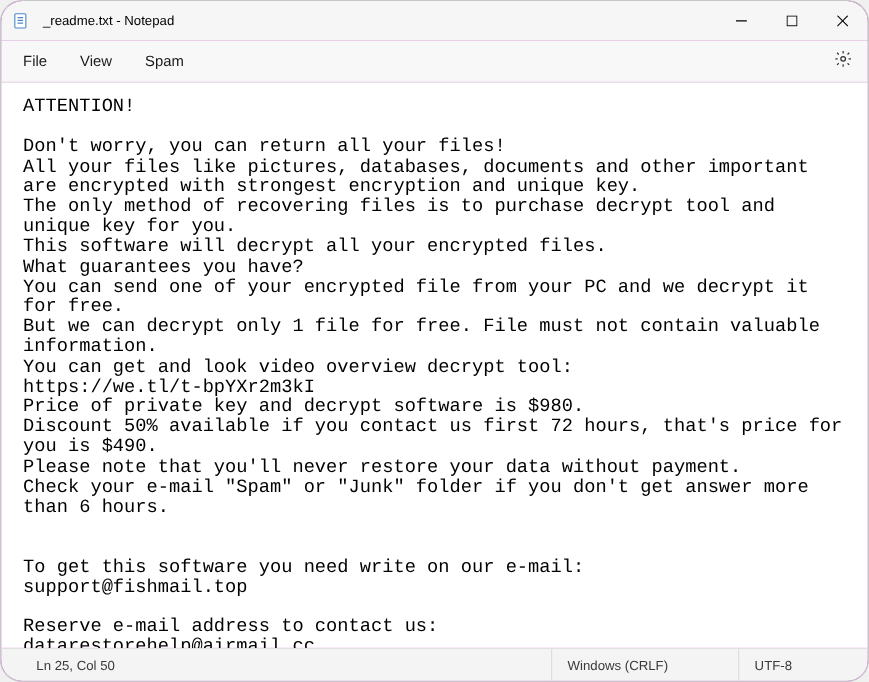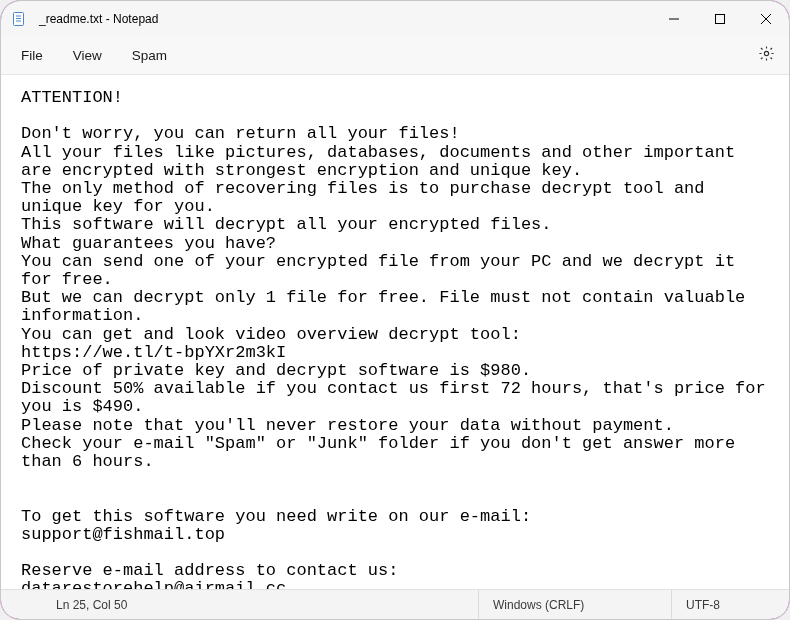--- a/index.html
+++ b/index.html
@@ -94,21 +94,20 @@
     margin-left:1px;
   }
   .statusbar {
     height: 30px;
     background: #f4f4f4;
     border-top: 1px solid #e0e0e0;
     display: flex;
     align-items: center;
     font-size: 12px;
     color: #3a3a3a;
-    gap: 23px;
   }
   .status-cell {
     border-left: 1px solid #dcdcdc;
     height: 100%;
     display:flex;
     align-items:center;
     padding: 0 14px;
   }
   .status-cell.no-border { border-left: none; }
   .status-pad { flex: 0 0 18px; }

